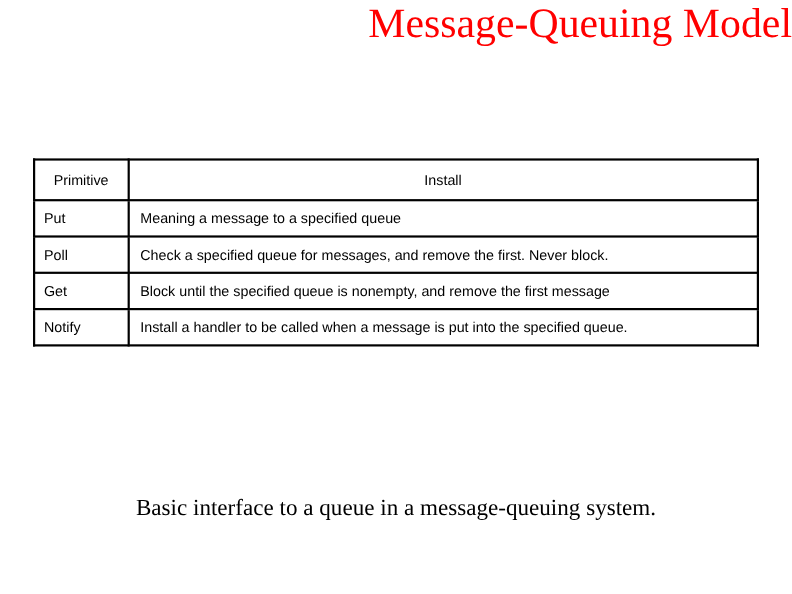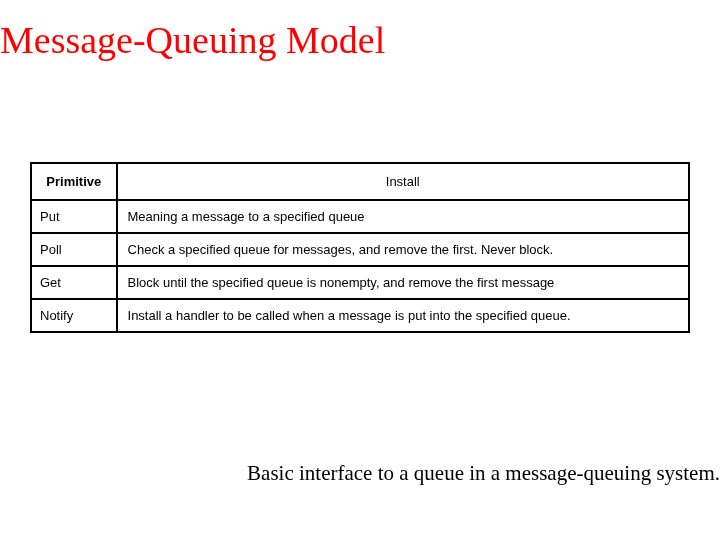--- a/index.html
+++ b/index.html
@@ -11,22 +11,21 @@
       width: 720px;
       height: 540px;
       background: #ffffff;
       font-family: "Times New Roman", Times, serif;
       position: relative;
     }
     .title {
       color: #ff0000;
       font-size: 38px;
       font-weight: normal;
-      text-align: left;
-      padding-top: 18px;
+      text-align: right;
       padding-bottom: 10px;
     }
     .table-container {
       margin: 90px 30px 0 30px;
     }
     table {
       width: 100%;
       border-collapse: collapse;
       font-family: Verdana, Geneva, sans-serif;
       font-size: 13px;
@@ -38,33 +37,32 @@
       text-align: left;
       vertical-align: middle;
     }
     th {
       font-weight: normal;
       text-align: center;
       padding: 10px 10px;
     }
     th:first-child {
       width: 13%;
-      font-weight: bold;
     }
     td:first-child {
       padding-left: 8px;
       margin-top: 20px;
     }
     .caption {
       font-family: "Times New Roman", Times, serif;
       font-size: 21px;
       color: #000000;
-      text-align: right;
+      text-align: center;
       position: absolute;
-      bottom: 54px;
+      bottom: 66px;
       width: 100%;
     }
   </style>
 </head>
 <body>
 
 <h1 class="title">Message-Queuing Model</h1>
 
 <div class="table-container">
   <table>

